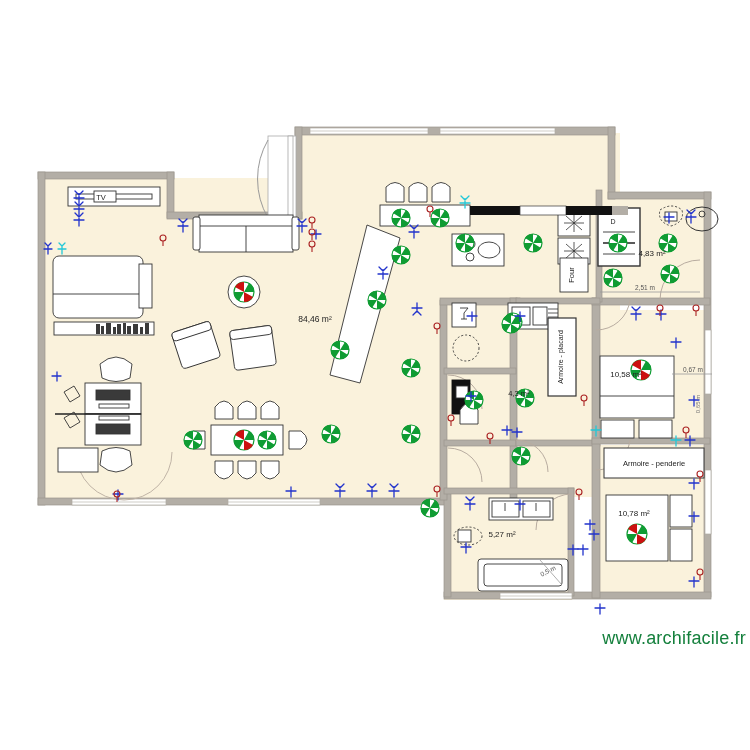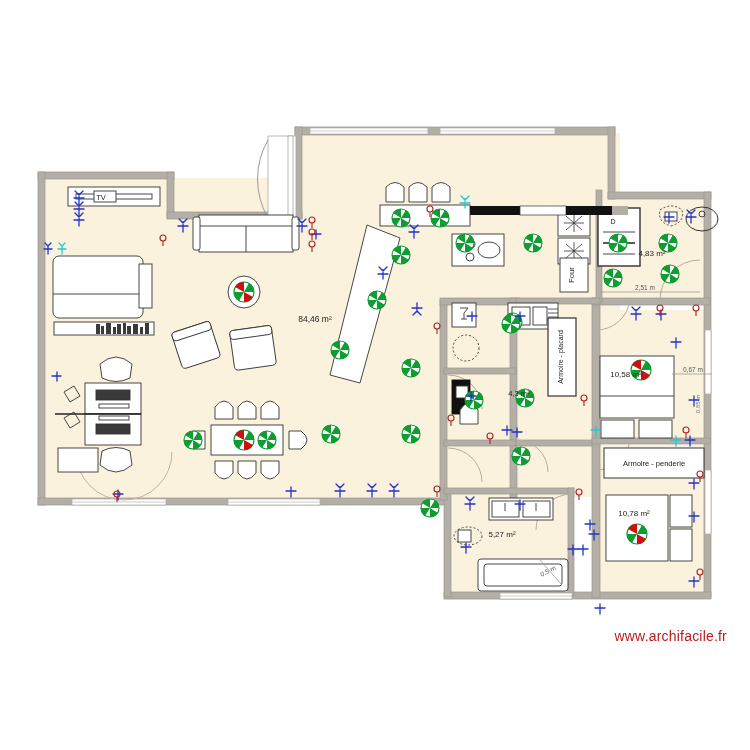--- a/index.html
+++ b/index.html
@@ -1,19 +1,19 @@
 <!DOCTYPE html>
 <html><head>
 <meta charset="utf-8">
 <style>
   html,body{margin:0;padding:0;background:#ffffff;}
   body{width:750px;height:750px;position:relative;overflow:hidden;
        font-family:"Liberation Sans", sans-serif;}
   #plan{position:absolute;left:0;top:0;width:750px;height:750px;}
-  .wm{position:absolute;right:23px;top:628px;font-size:14px;color:#b91c1c;
+  .wm{position:absolute;right:4px;top:628px;font-size:18px;color:#15803d;
       font-family:"Liberation Sans", sans-serif;letter-spacing:.2px;}
   svg{display:block;}
   text{font-family:"Liberation Sans", sans-serif;}
 </style>
 </head>
 <body>
 
 <div id="plan">
 <svg width="750" height="750" viewBox="0 0 750 750">
 

